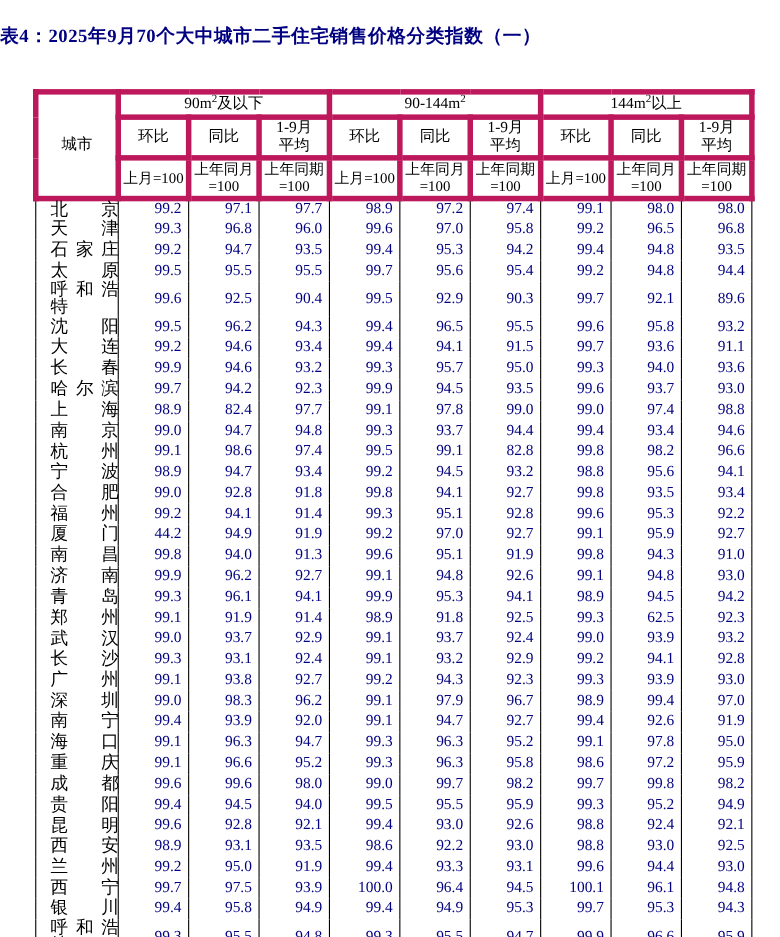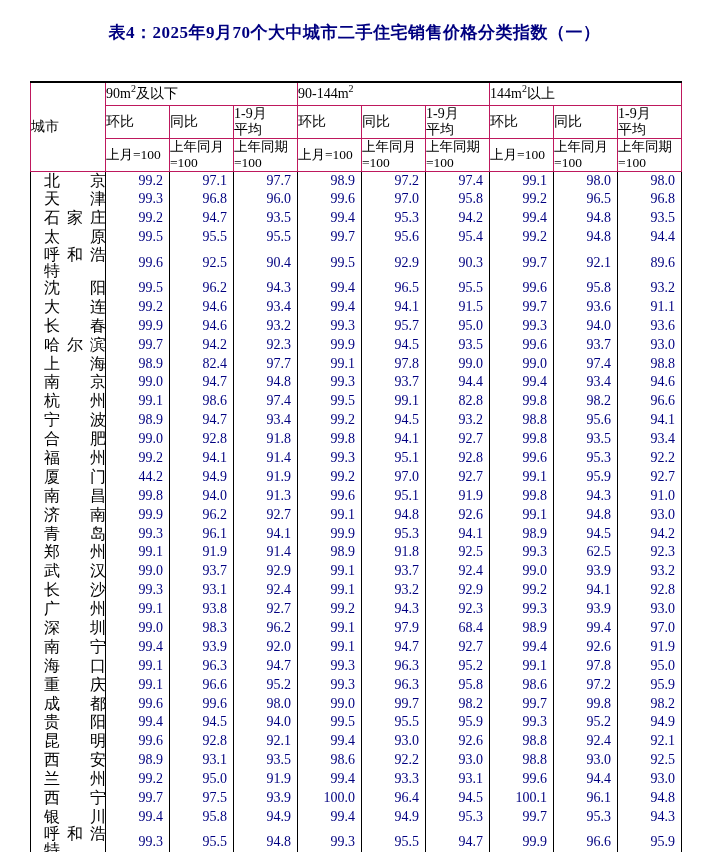--- a/index.html
+++ b/index.html
@@ -4,42 +4,42 @@
 <style>
   * { box-sizing: border-box; margin: 0; padding: 0; }
   html, body {
     width: 709px; height: 852px;
     background: #ffffff;
     font-family: "Liberation Serif", "DejaVu Serif", serif;
     overflow: hidden;
   }
   .page-title {
     margin-top: 21px;
-    text-align: center;
+    text-align: left;
     font-size: 17px;
     font-weight: bold;
     color: #000080;
     letter-spacing: 0.5px;
   }
   table.price-table {
     margin: 37px 0 0 30px;
     width: 651px;
     table-layout: fixed;
     border-collapse: collapse;
     border-top: 2.5px solid #000;
     border-bottom: 2.5px solid #000;
     border-left: 1px solid #000;
     border-right: 1px solid #000;
   }
   .price-table th {
-    border: 1px solid #be185d;
+    border: 5px solid #be185d;
     font-weight: normal;
     color: #000;
     font-size: 14px;
-    text-align: left;
+    text-align: center;
     vertical-align: middle;
     white-space: pre-line;
     line-height: 16px;
   }
   .row-group th { height: 23px; }
   .row-measure th { height: 32px; }
   .row-base th { height: 32px; font-size: 13.5px; }
   .price-table sup { font-size: 10px; line-height: 0; }
   .price-table td {
     border-left: 1px solid #000;
@@ -396,21 +396,21 @@
         <td class="num">93.9</td>
         <td class="num">93.0</td>
       </tr>
       <tr>
         <td class="city"><span class="city-name">深圳</span></td>
         <td class="num">99.0</td>
         <td class="num">98.3</td>
         <td class="num">96.2</td>
         <td class="num">99.1</td>
         <td class="num">97.9</td>
-        <td class="num">68.4</td>
+        <td class="num">96.7</td>
         <td class="num">98.9</td>
         <td class="num">99.4</td>
         <td class="num">97.0</td>
       </tr>
       <tr>
         <td class="city"><span class="city-name">南宁</span></td>
         <td class="num">99.4</td>
         <td class="num">93.9</td>
         <td class="num">92.0</td>
         <td class="num">99.1</td>

